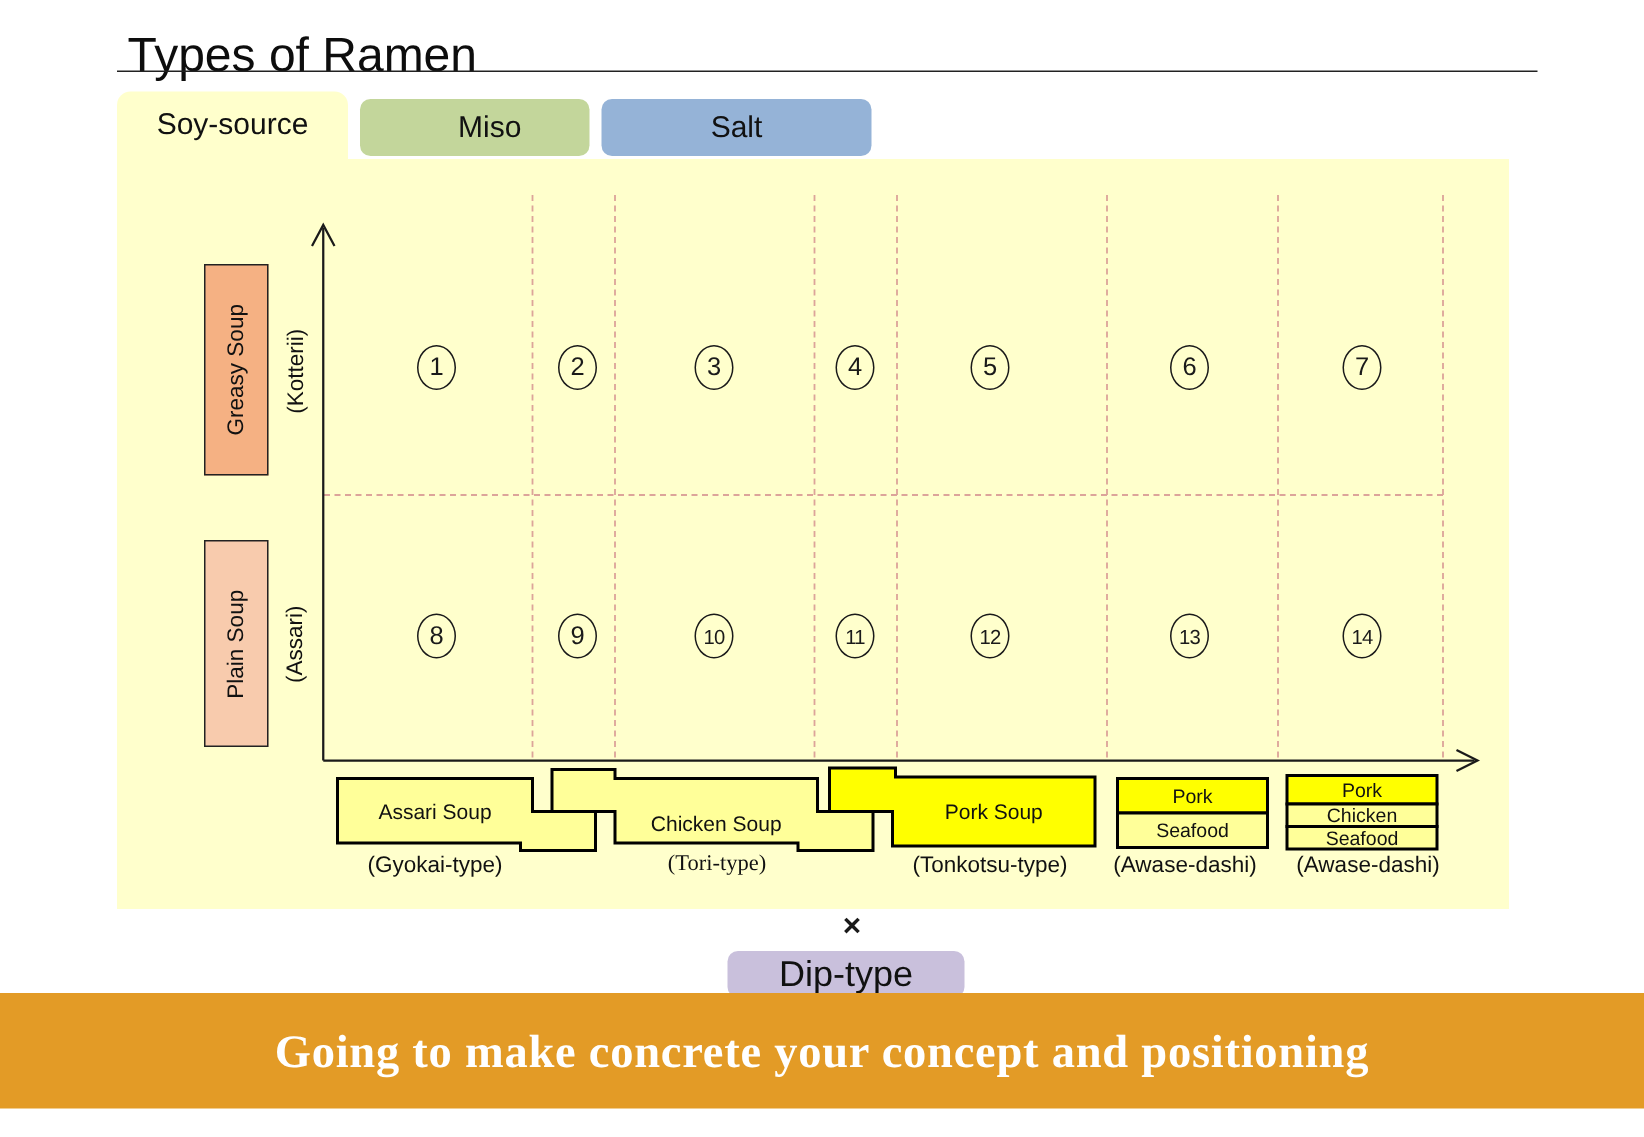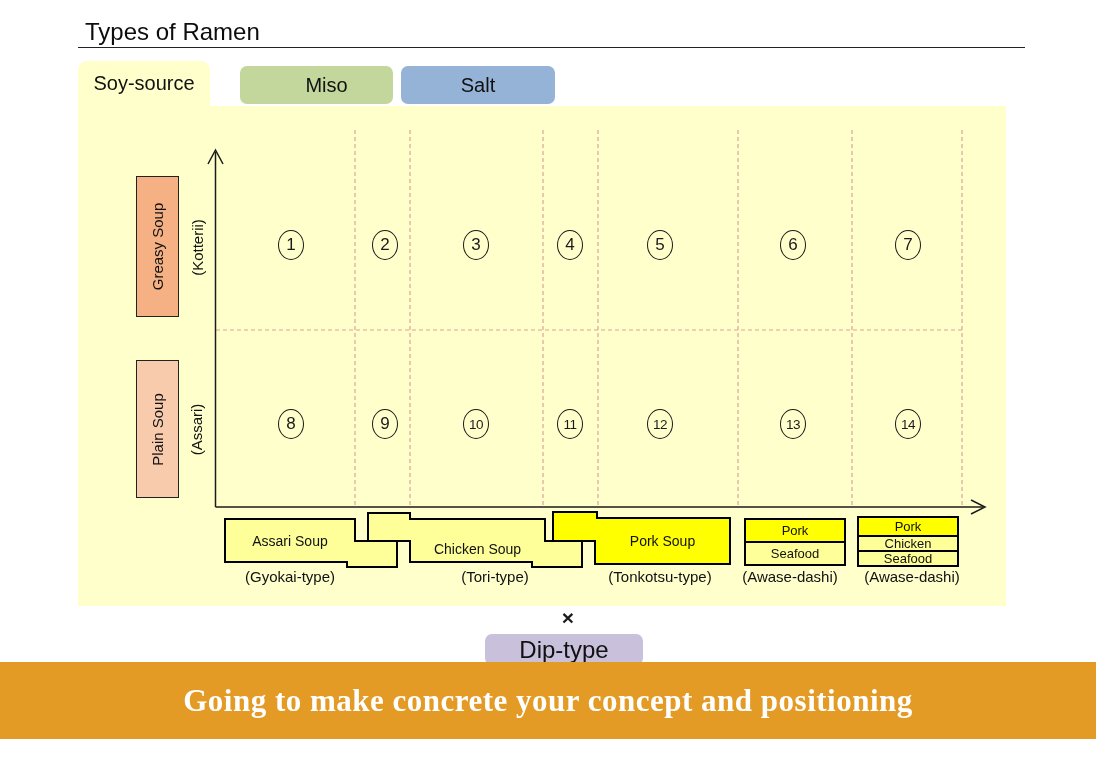--- a/index.html
+++ b/index.html
@@ -1,28 +1,28 @@
 <!DOCTYPE html>
 <html style="--panel: #FFFFCC; --tab-miso: #C3D69B; --tab-salt: #95B3D7; --greasy-box: #F5B183; --plain-box: #F8CBAD; --soup-light: #FFFF99; --soup-bright: #FFFF00; --dip-box: #C9C0DC; --banner-bg: #E39B26; --dashed: #DCA49A;"><head>
 <meta charset="utf-8">
 <style>
   * { margin:0; padding:0; box-sizing:border-box; }
   html,body { background:#fff; }
   body { font-family:"Liberation Sans", sans-serif; color:#111; }
   .stage { position:relative; width:1096px; height:758px; background:#fff; overflow:hidden; }
 
   
-  .title { position:absolute; left:85px; top:18px; font-size:24px; color:#0d0d0d; }
+  .title { position:absolute; left:85px; top:18px; font-size:32px; color:#0d0d0d; }
   .title-rule { position:absolute; left:78px; top:47px; width:947px; border-bottom:1.5px solid #222; }
 
   
   .tab { position:absolute; display:flex; align-items:center; justify-content:center; font-size:20px; color:#111; cursor:pointer; }
-  .tab-soy  { left:78px;  top:61px; width:132px; height:45px; background:var(--panel); border-radius:9px 9px 0 0; }
+  .tab-soy  { left:78px;  top:61px; width:154px; height:45px; background:var(--panel); border-radius:9px 9px 0 0; }
   .tab-miso { left:240px; top:66px; width:153px; height:38px; background:var(--tab-miso); border-radius:7px;padding-left:20px; }
-  .tab-salt { left:401px; top:66px; width:154px; height:38px; background:var(--tab-salt); border-radius:7px;justify-content:center; }
+  .tab-salt { left:401px; top:66px; width:180px; height:38px; background:var(--tab-salt); border-radius:7px;justify-content:center; }
 
   
   .panel { position:absolute; left:78px; top:106px; width:928px; height:500px; background:var(--panel); }
   .panel svg { position:absolute; left:0; top:0; }
 
   .axis  { stroke:#1a1a1a; stroke-width:1.5; fill:none; }
   .dash  { stroke:var(--dashed); stroke-width:1.2; stroke-dasharray:4 3; fill:none; }
   .shape-light  { fill:var(--soup-light);  stroke:#000; stroke-width:2; }
   .shape-bright { fill:var(--soup-bright); stroke:#000; stroke-width:2; }
 
@@ -134,21 +134,21 @@
   <div class="boxlab" style="left:225px; top:520px; width:130px; height:42px;">Assari Soup</div>
   <div class="boxlab" style="left:410px; top:528px; width:135px; height:42px;text-align:center;">Chicken Soup</div>
   <div class="boxlab" style="left:595px; top:518px; width:135px; height:46px;">Pork Soup</div>
   <div class="boxlab small" style="left:745px; top:519px; width:100px; height:23px;">Pork</div>
   <div class="boxlab small" style="left:745px; top:542px; width:100px; height:23px;">Seafood</div>
   <div class="boxlab small" style="left:858px; top:517px; width:100px; height:19px;">Pork</div>
   <div class="boxlab small" style="left:858px; top:536px; width:100px; height:15px;">Chicken</div>
   <div class="boxlab small" style="left:858px; top:551px; width:100px; height:15px;">Seafood</div>
 
   <div class="typelab" style="left:220px; top:568px; width:140px;">(Gyokai-type)</div>
-  <div class="typelab" style="left:425px; top:568px; width:140px;">(Tori-type)</div>
+  <div class="typelab" style="left:408px; top:568px; width:140px;font-family:Liberation Serif, serif;">(Tori-type)</div>
   <div class="typelab" style="left:590px; top:568px; width:140px;">(Tonkotsu-type)</div>
   <div class="typelab" style="left:728px; top:568px; width:124px;">(Awase-dashi)</div>
   <div class="typelab" style="left:850px; top:568px; width:124px;">(Awase-dashi)</div>
 
   <div class="cross">×</div>
   <div class="dip-box">
     <span>Dip-type</span>
   </div>
 
   <div class="banner">

